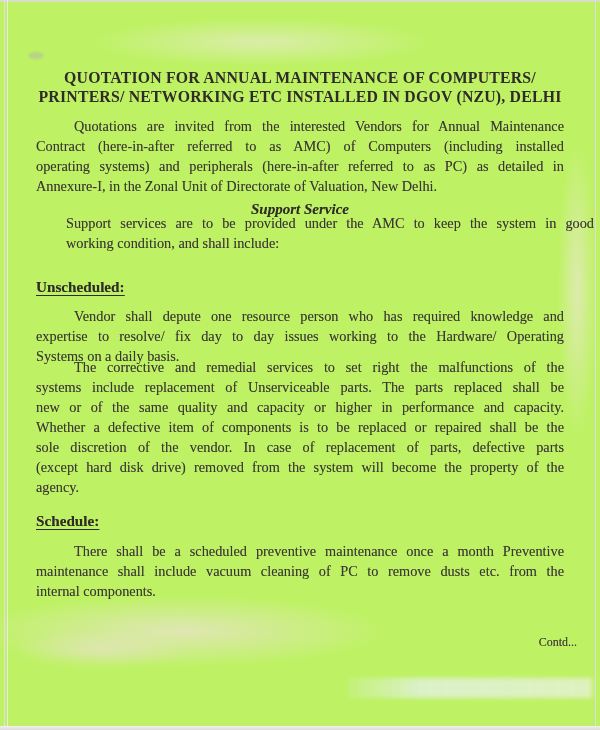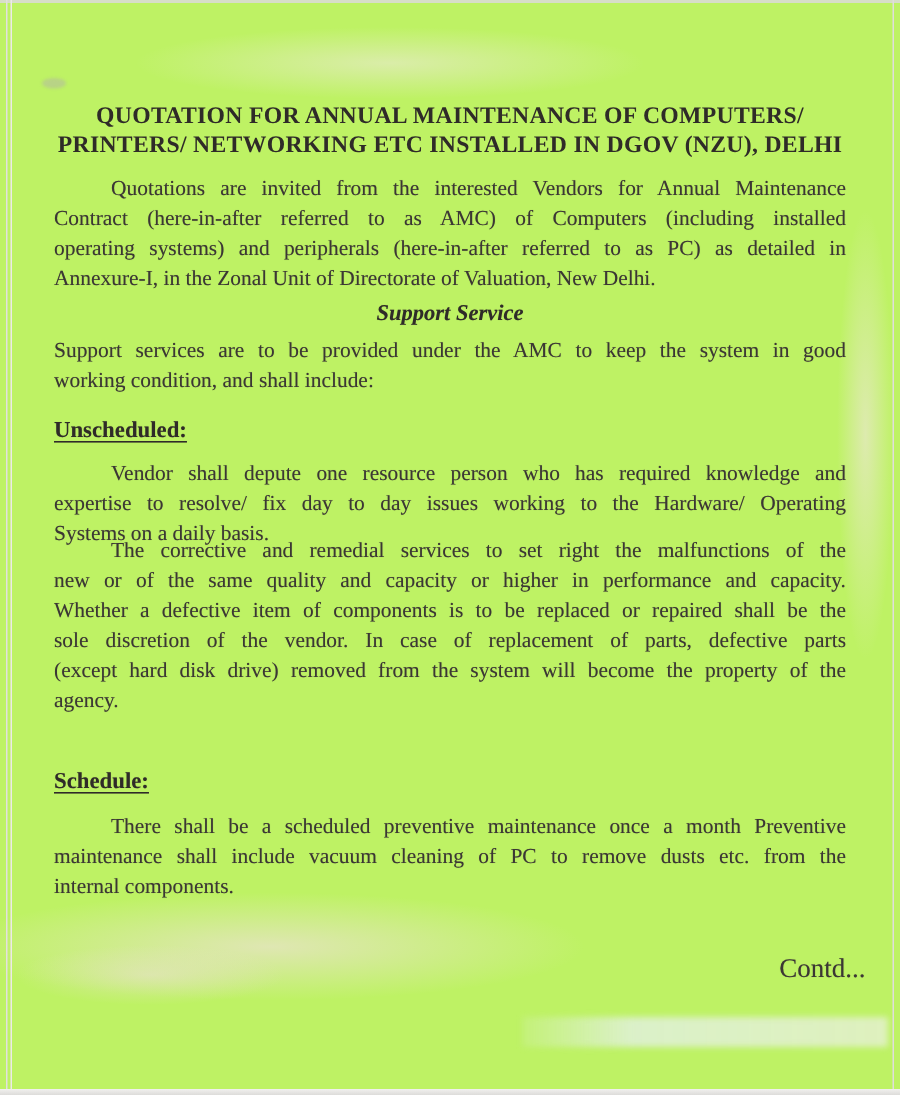--- a/index.html
+++ b/index.html
@@ -65,27 +65,27 @@
   }
   .side-heading {
     position: absolute; left: 36px;
     font-weight: bold; font-size: 15.2px; color: #2f2b28;
     text-decoration: underline; text-underline-offset: 3px;
     text-decoration-thickness: 1.4px;
     text-shadow: 0 0 .5px rgba(60,55,50,.4);
   }
   .contd {
     position: absolute; right: 23px; top: 635px;
-    font-size: 18px; color: #3b3734;
+    font-size: 12px; color: #3b3734;
     text-shadow: 0 0 .5px rgba(70,64,60,.45);
   }
 
   .pos-intro   { top: 116px; }
   .pos-suphead { top: 201px; font-style: italic; }
-  .pos-suppara { top: 224px; }
+  .pos-suppara { top: 213px; margin-left: 30px; }
   .pos-unhead  { top: 278px; }
   .pos-unpara1 { top: 306px; }
   .pos-unpara2 { top: 357px; }
   .pos-schead  { top: 512px; font-family: Liberation Serif, serif; }
   .pos-scpara  { top: 541px; }
 </style>
 </head>
 <body>
 
 <div class="page">
@@ -126,20 +126,21 @@
     <div class="side-heading pos-unhead">Unscheduled:</div>
 
     <div class="para indent pos-unpara1">
         <div class="line">Vendor shall depute one resource person who has required knowledge and</div>
         <div class="line">expertise to resolve/ fix day to day issues working to the Hardware/ Operating</div>
         <div class="line last">Systems on a daily basis.</div>
       </div>
 
     <div class="para indent pos-unpara2">
         <div class="line">The corrective and remedial services to set right the malfunctions of the</div>
+        <div class="line">systems include replacement of Unserviceable parts. The parts replaced shall be</div>
         <div class="line">new or of the same quality and capacity or higher in performance and capacity.</div>
         <div class="line">Whether a defective item of components is to be replaced or repaired shall be the</div>
         <div class="line">sole discretion of the vendor. In case of replacement of parts, defective parts</div>
         <div class="line">(except hard disk drive) removed from the system will become the property of the</div>
         <div class="line last">agency.</div>
       </div>
 
     <div class="side-heading pos-schead">Schedule:</div>
 
     <div class="para indent pos-scpara">

